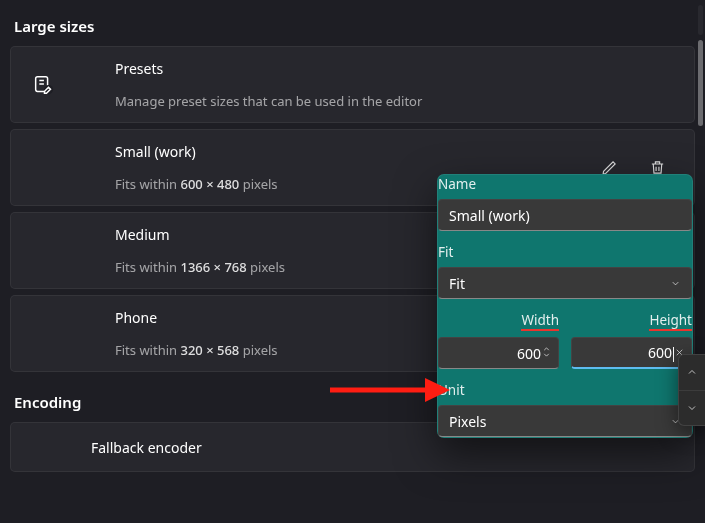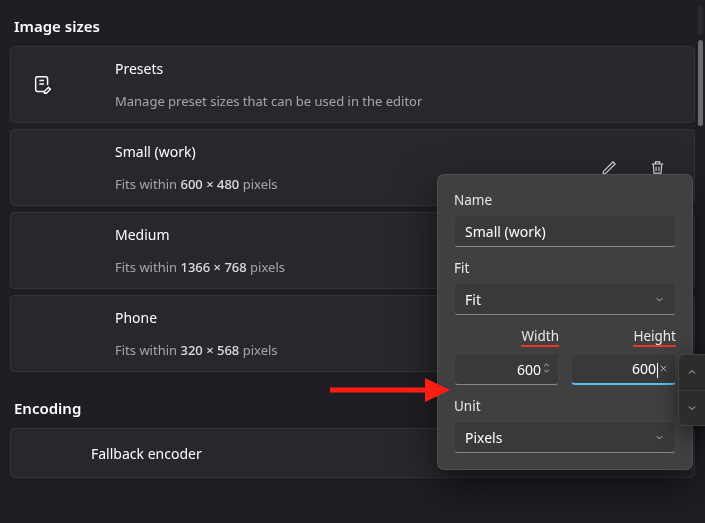--- a/index.html
+++ b/index.html
@@ -105,24 +105,23 @@
     width: 5px;
     height: 86px;
     background: rgba(255,255,255,0.35);
     border-radius: 3px;
   }
   .popup {
     position: absolute;
     right: 12px;
     top: 174px;
     width: 256px;
-    background: #404040;
+    background: #0f766e;
     border: 1px solid rgba(255,255,255,0.08);
     border-radius: 7px;
-    padding: 16px;
     box-shadow: 0 16px 40px rgba(0,0,0,0.55);
   }
   .popup .field-label {
     font-size: 13.5px;
     color: rgba(255,255,255,0.88);
     margin-bottom: 6px;
     position: relative;
   }
   .popup .input, .popup .select {
     width: 100%;
@@ -204,21 +203,21 @@
     height: 40px;
     pointer-events: none;
     z-index: 40;
   }
 </style>
 </head>
 <body>
 
 <div class="content">
 
-  <div class="section-title">Image sizes</div>
+  <div class="section-title">Large sizes</div>
 
   <div class="card">
     <div class="icon-slot">
       <svg width="22" height="22" viewBox="0 0 24 24" fill="none" stroke="#fff" stroke-width="1.6">
         <rect x="4" y="3" width="13" height="16" rx="2"></rect>
         <path d="M8 7h5M8 11h5"></path>
         <path d="M15 14l4 4m0-4l-4 4" stroke="#fff"></path>
         <circle cx="18" cy="17" r="5" fill="#1e1e24" stroke="none"></circle>
         <path d="M18 14.5l2.2 2.2-4.4 4.4-2.2-.1.1-2.1z" stroke="#fff"></path>
       </svg>
@@ -265,21 +264,21 @@
   <div class="card">
     <div class="icon-slot"></div>
     <div class="body">
       <div class="title">Phone</div>
       <div class="sub">
         <span>Fits within </span><span class="num">320</span><span class="num"> × </span><span class="num">568</span><span> pixels</span>
       </div>
     </div>
   </div>
 
-  <div class="section-title" style="margin-top:26px">Encoding</div>
+  <div class="section-title" style="margin-top:20px">Encoding</div>
 
   <div class="card" style="min-height:50px;justify-content:flex-end;">
     <div class="icon-slot" style="width:12px"></div>
     <div class="body">
       <div class="title">Fallback encoder</div>
     </div>
   </div>
 
 </div>
 

